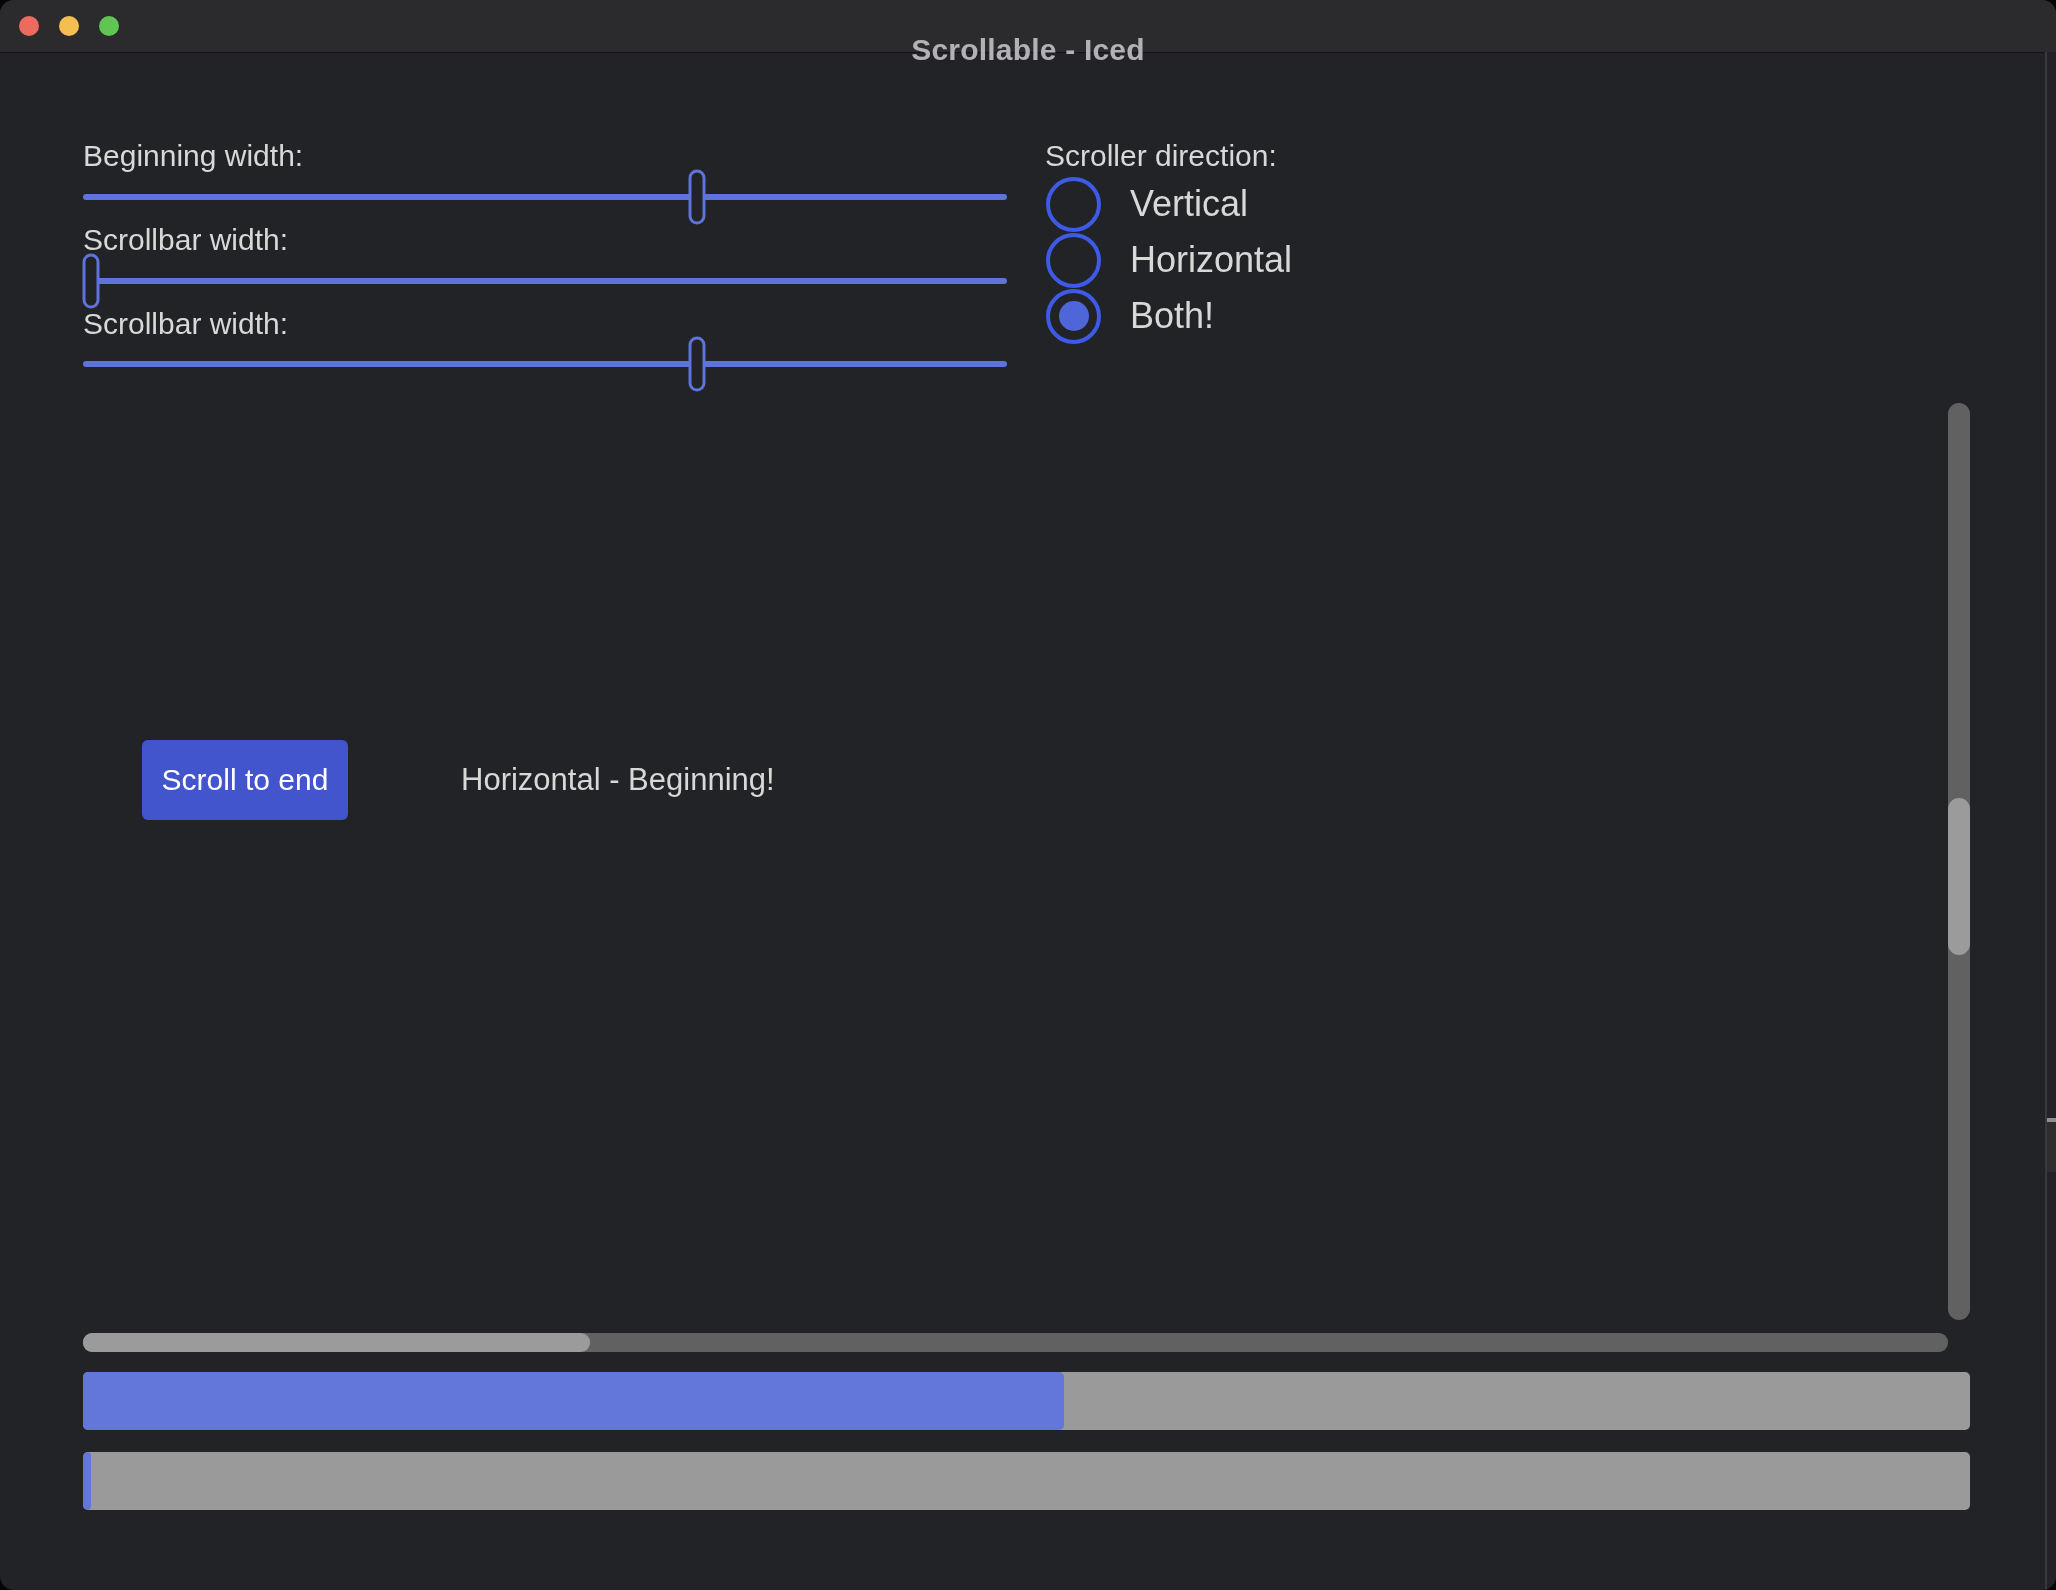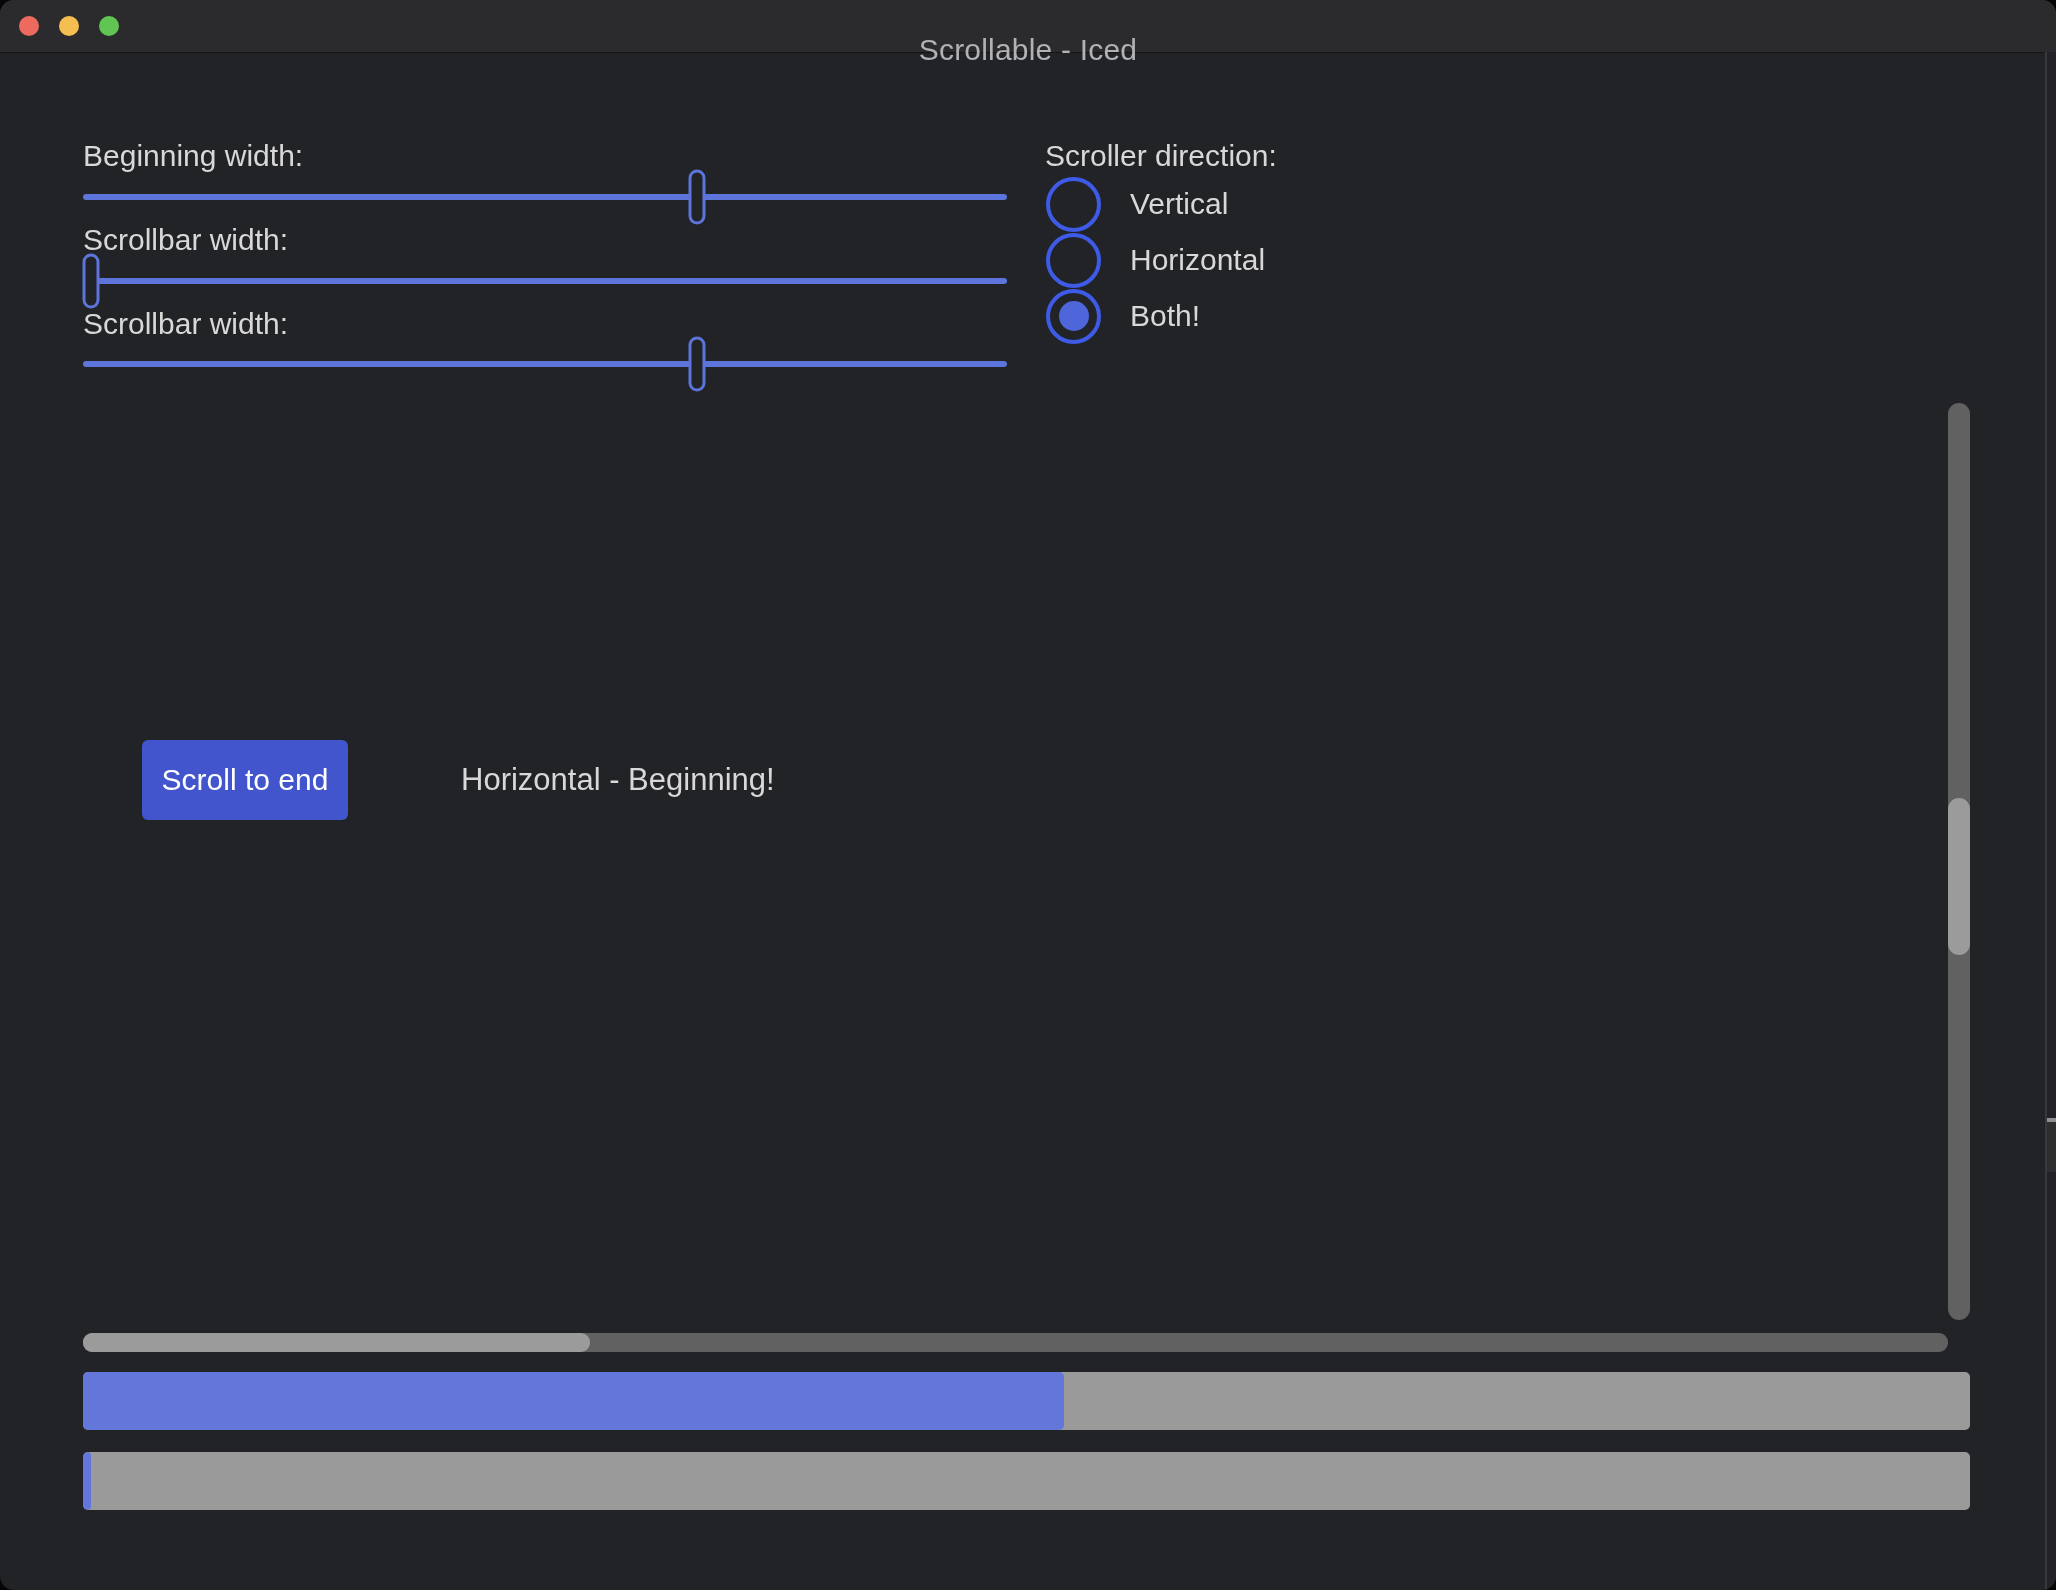--- a/index.html
+++ b/index.html
@@ -8,21 +8,21 @@
     position:relative; width:2056px; height:1590px;
     background:var(--bg, #222326);
     border-radius:14px; overflow:hidden;
   }
   
   .titlebar{
     position:absolute; left:0; top:0; width:100%; height:52px;
     background:#2b2b2d; border-bottom:1px solid #151517;
     display:flex; align-items:center; justify-content:center;
   }
-  .title{font-size:30px; font-weight:normal; color:#b2b2b6; letter-spacing:.2px;margin-top:48px;}
+  .title{font-size:30px; font-weight:bold; color:#b2b2b6; letter-spacing:.2px;margin-top:48px;}
   .lights{position:absolute; left:19px; top:16px; display:flex; gap:20px;}
   .light{width:20px; height:20px; border-radius:50%; padding:0; border:none;}
   .light.red{background:#ed6a5f;}
   .light.yellow{background:#f4bf50;}
   .light.green{background:#61c554;}
   
   .slider-label{position:absolute; left:83px; font-size:30px; color:#d8d8d8; line-height:36px;}
   .lbl-1{top:138px;} .lbl-2{top:222px;} .lbl-3{top:306px;}
   .slider-track{
     position:absolute; left:83px; width:924px; height:6px; border-radius:3px;
@@ -39,21 +39,21 @@
   .radio-title{position:absolute; left:1045px; top:138px; font-size:30px; color:#d8d8d8; line-height:36px;}
   .radio-row{position:absolute; left:1046px; height:56px; display:flex; align-items:center; cursor:default;}
   .rr-0{top:176px;} .rr-1{top:232px;} .rr-2{top:288px;text-align:center;}
   .radio-circle{
     width:55px; height:55px; box-sizing:border-box; border-radius:50%;
     border:4px solid var(--radio-accent, #3d5ae8); background:transparent;
     display:flex; align-items:center; justify-content:center; flex:none;
   }
   .radio-dot{width:30px; height:30px; border-radius:50%; background:var(--radio-dot, #4e66da); display:none;}
   .radio-row.selected .radio-dot{display:block;}
-  .radio-label{margin-left:29px; font-size:30px; color:#d8d8d8;}
+  .radio-label{margin-left:29px; font-size:36px; color:#d8d8d8;}
   
   .scroll-btn{
     position:absolute; left:142px; top:740px; width:206px; height:80px;
     background:var(--accent-strong, #4355cc); color:#ffffff; font-size:30px;
     border:none; border-radius:6px; font-family:inherit;
     display:flex; align-items:center; justify-content:center;
   }
   .status-text{position:absolute; left:461px; top:762px; font-size:31px; color:#d8d8d8;}
   
   .v-scrollbar{

